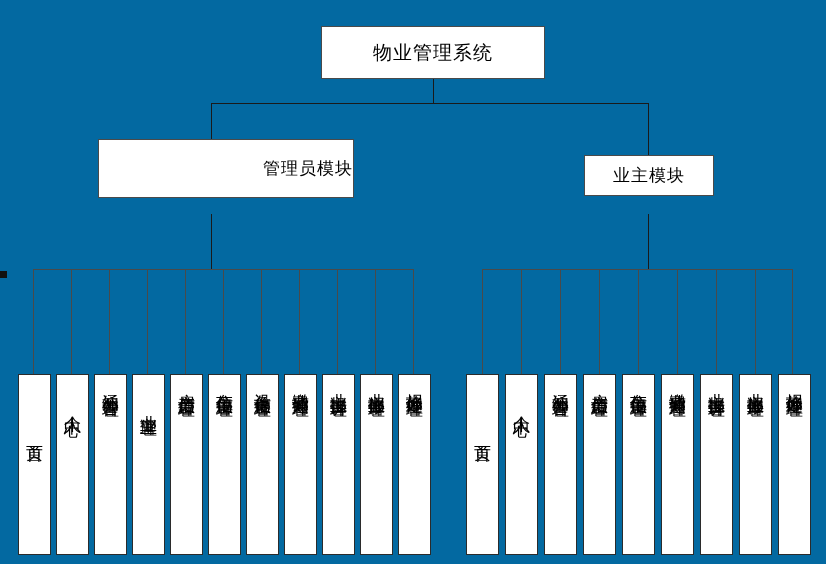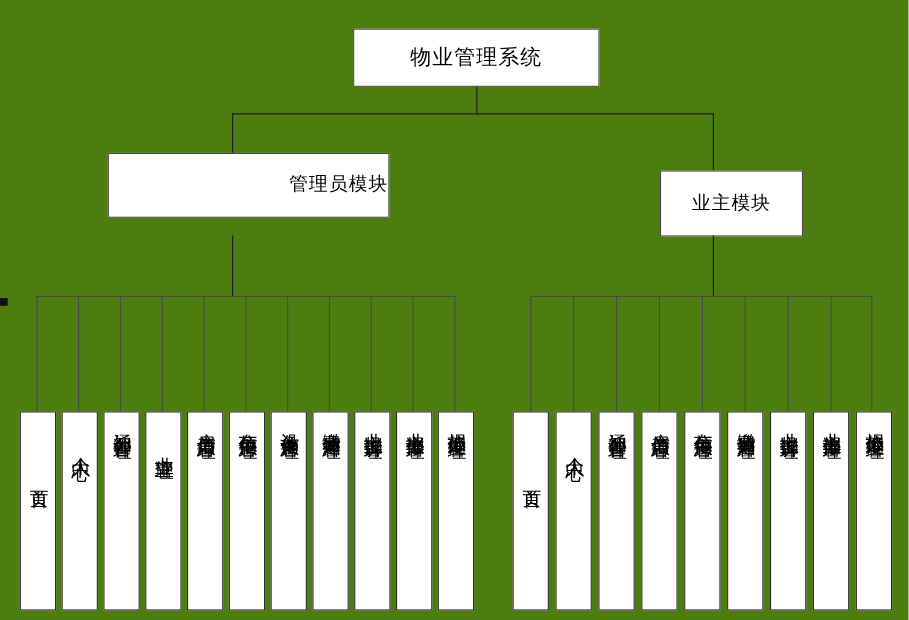--- a/index.html
+++ b/index.html
@@ -9,21 +9,21 @@
     background: #ffffff;
   }
   body {
     font-family: "DejaVu Sans", "Liberation Sans", sans-serif;
     -webkit-font-smoothing: none;
   }
   #canvas {
     position: relative;
     width: 826px;
     height: 564px;
-    background: #4d7c0f;
+    background: #0369a1;
     overflow: hidden;
   }
 
   
   .node {
     position: absolute;
     box-sizing: border-box;
     background: #ffffff;
     border: 1px solid #3b3b3b;
     display: flex;
@@ -51,24 +51,24 @@
   
   .module { border-color: #4a4a4a; }
   #module-admin {
     left: 98px;
     top: 139px;
     width: 256px;
     height: 59px;
     justify-content: flex-end;
   }
   #module-owner {
-    left: 600px;
+    left: 584px;
     top: 155px;
     width: 130px;
-    height: 60px;
+    height: 41px;
   }
   .module .lbl { font-size: 17px; letter-spacing: 1px; }
 
   
   .leaf {
     top: 374px;
     height: 181px;
     border: 1px solid #2b2b2b;
     align-items: flex-start;
     justify-content: center;

